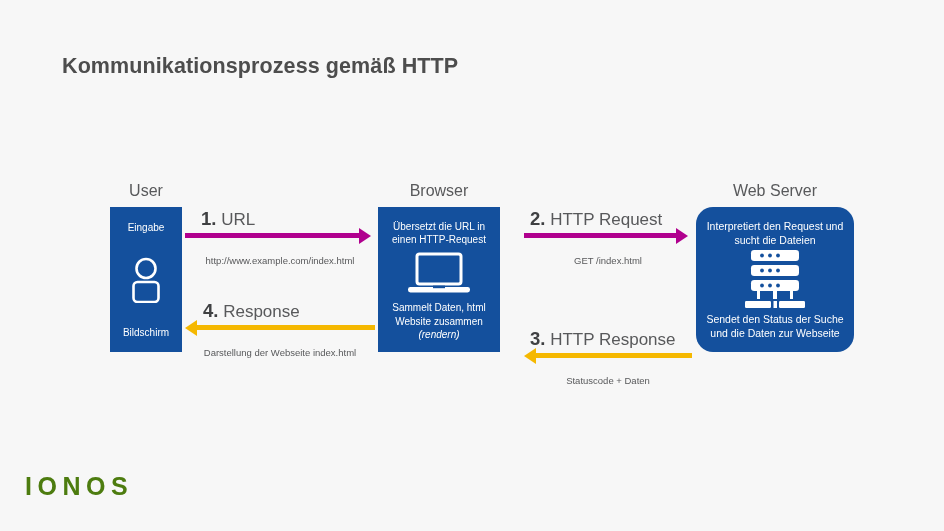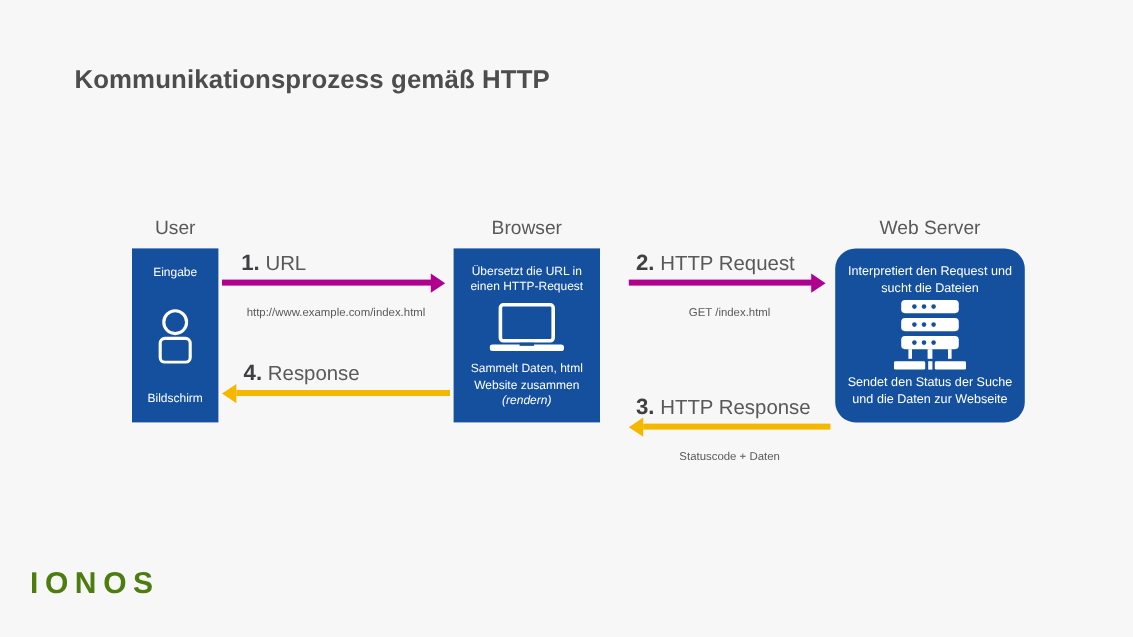--- a/index.html
+++ b/index.html
@@ -256,17 +256,18 @@
     <div class="flow-sub">Statuscode + Daten</div>
   </div>
 
   <div class="flow flow4">
     <div class="flow-title">
       <span class="num">4.</span>
       <span>Response</span>
     </div>
     <div class="arrow-line"></div>
     <div class="arrow-head"></div>
+    <div class="flow-sub">Darstellung der Webseite index.html</div>
   </div>
 
   <div class="logo">IONOS</div>
 
 </div>
 
 </body></html>

